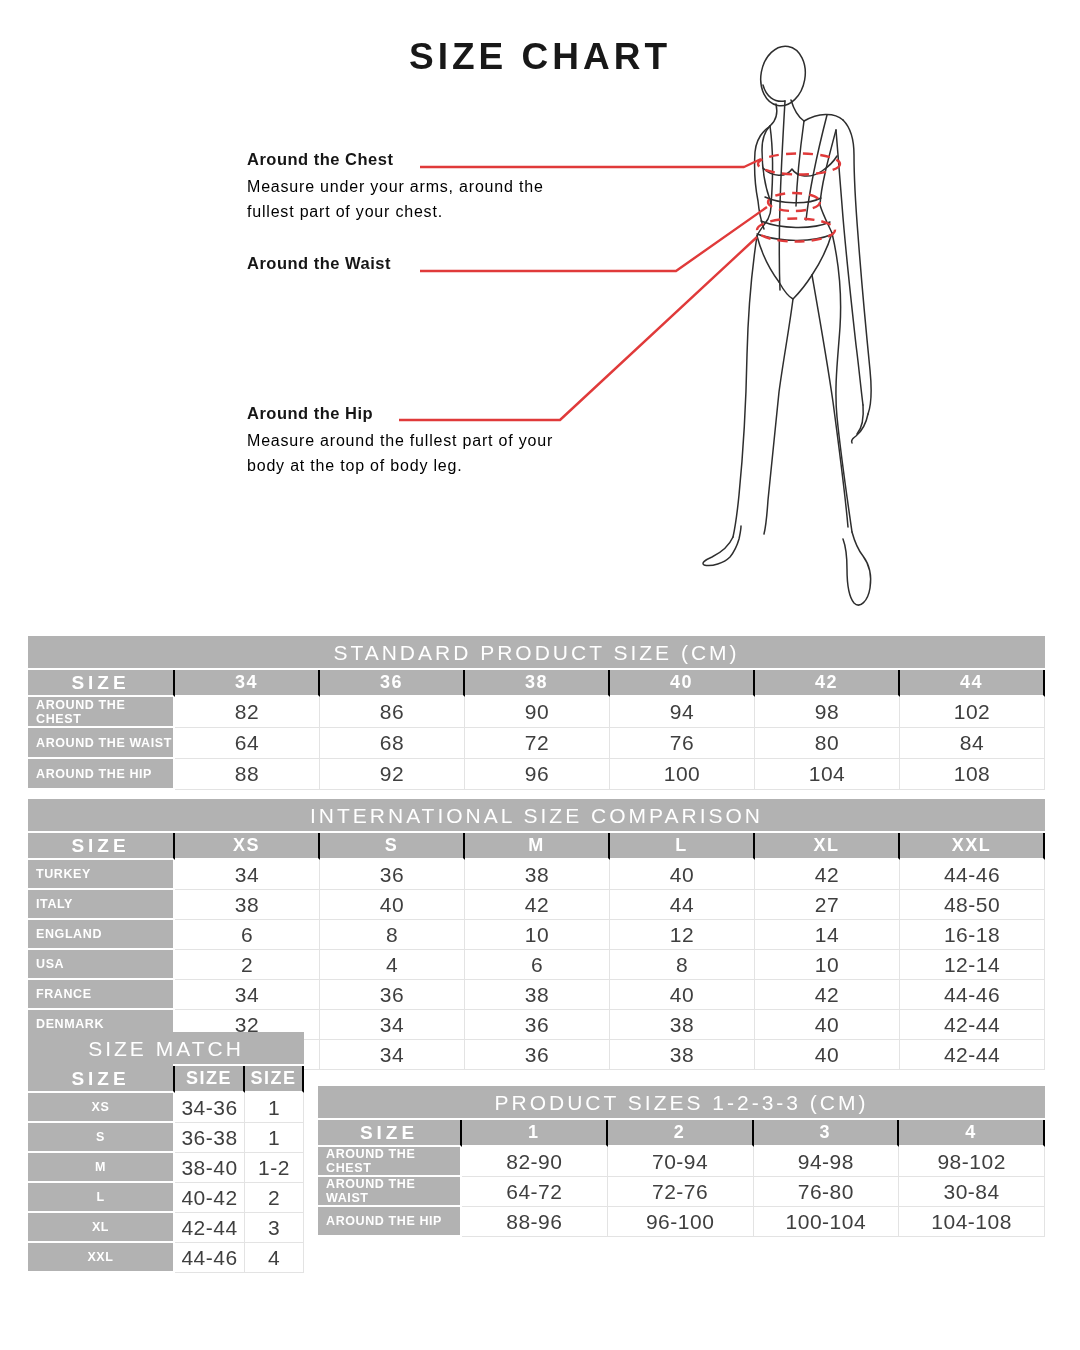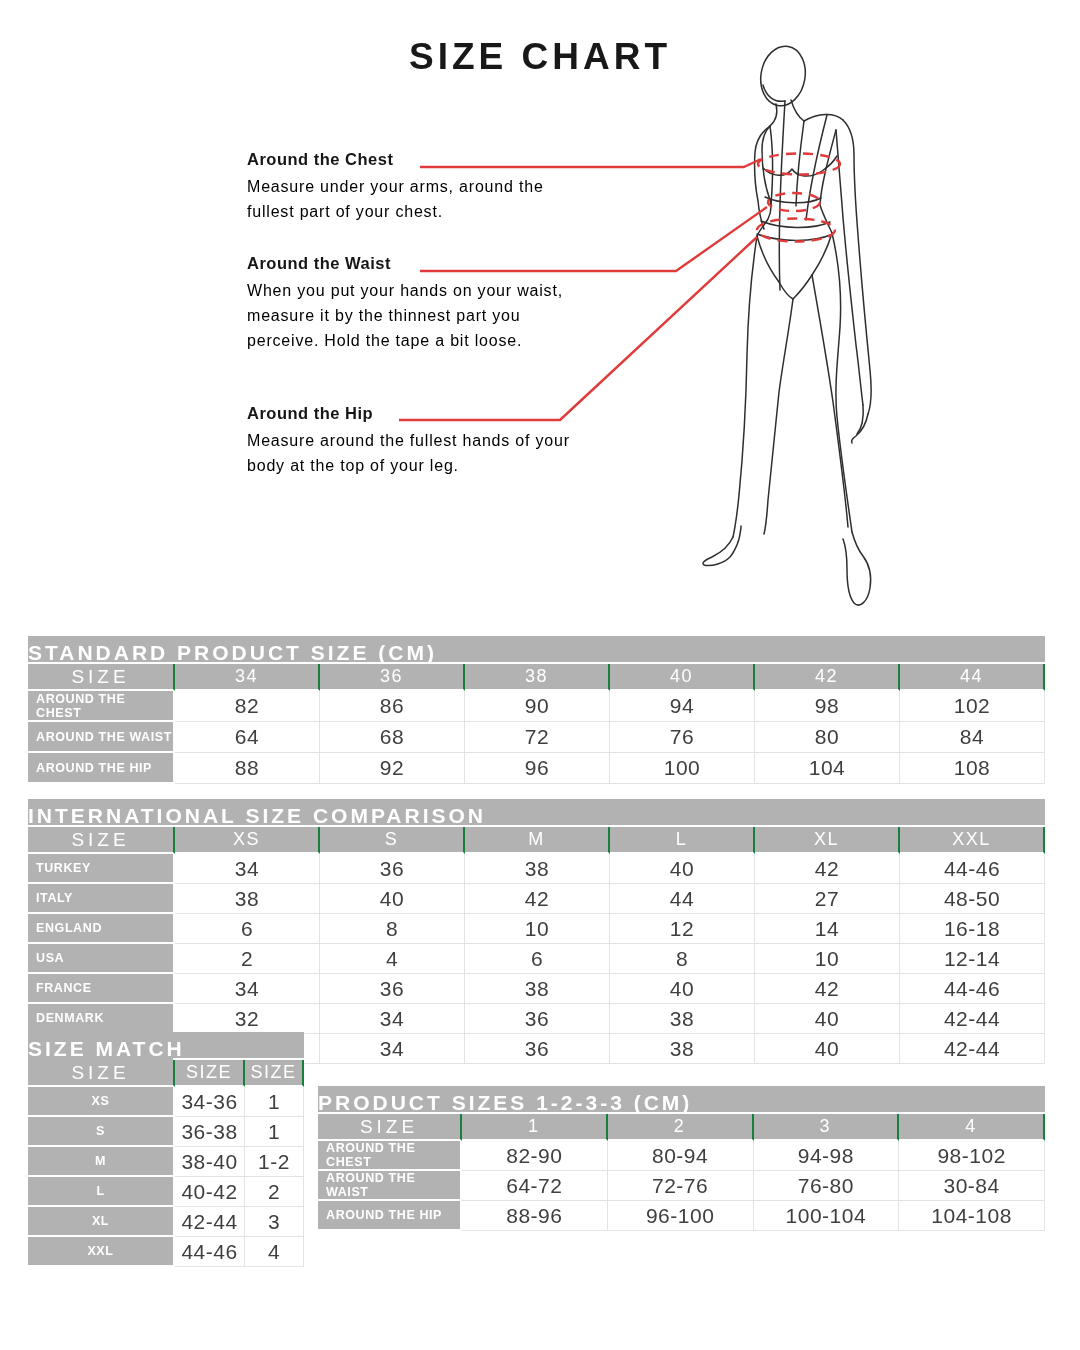--- a/index.html
+++ b/index.html
@@ -22,25 +22,25 @@
 
   .ann{position:absolute;width:368px;}
   .ann h3{margin:0 0 5px 0;font-size:16.5px;font-weight:700;letter-spacing:.5px;color:#161616;}
   .ann p{margin:0;width:340px;font-size:16px;line-height:25px;letter-spacing:.8px;color:#000000;}
   .ann-chest{left:247px;top:150px;}
   .ann-waist{left:247px;top:254px;}
   .ann-hip{left:247px;top:404px;}
 
   
   .tbl{position:absolute;}
-  .t-title{height:26px;line-height:33px;background:var(--gray);color:#fff;text-align:left;
-    font-weight:700;font-size:21px;letter-spacing:3px;margin-bottom:2px;white-space:nowrap;overflow:hidden;}
+  .t-title{height:32px;line-height:33px;background:var(--gray);color:#fff;text-align:center;
+    font-weight:400;font-size:21px;letter-spacing:3px;margin-bottom:2px;white-space:nowrap;overflow:hidden;}
   .t-grid{display:grid;}
-  .h-cell{background:var(--gray);color:#fff;font-weight:400;font-size:18px;letter-spacing:1.5px;
-    display:flex;align-items:center;justify-content:center;border-right:2px solid #15803d;border-bottom:2px solid #fff;}
+  .h-cell{background:var(--gray);color:#fff;font-weight:700;font-size:18px;letter-spacing:1.5px;
+    display:flex;align-items:center;justify-content:center;border-right:2px solid #000000;border-bottom:2px solid #fff;}
   .h-cell.corner{font-size:19px;letter-spacing:4px;}
   .r-cell{background:var(--gray);color:#fff;font-weight:700;font-size:12.5px;letter-spacing:.6px;
     display:flex;align-items:center;padding-left:8px;border-right:2px solid #fff;border-bottom:2px solid #fff;}
   .center-labels .r-cell{justify-content:center;padding-left:0;}
   .v-cell{background:#fff;color:#3f3f3f;font-size:21px;letter-spacing:.5px;
     display:flex;align-items:center;justify-content:center;border-right:1px solid #e3e3e3;border-bottom:1px solid #e3e3e3;}
   #t-standard{left:28px;top:636px;width:1017px;}
   #t-intl{left:28px;top:799px;width:1017px;}
   #t-match{left:28px;top:1032px;width:276px;}
   #t-product{left:318px;top:1086px;width:727px;}
@@ -93,25 +93,24 @@
       <ellipse class="red-dash" cx="796" cy="230" rx="39" ry="11.5"></ellipse>
     </g>
   </svg>
 
   <div class="ann ann-chest">
     <h3>Around the Chest</h3>
     <p>Measure under your arms, around the fullest part of your chest.</p>
   </div>
   <div class="ann ann-waist">
     <h3>Around the Waist</h3>
-    <p>When you put your hands on your waist, measure it by the thinnest part you perceive. Hold the tape a bit loose.</p>
   </div>
   <div class="ann ann-hip">
     <h3>Around the Hip</h3>
-    <p>Measure around the fullest hands of your body at the top of your leg.</p>
+    <p>Measure around the fullest part of your body at the top of body leg.</p>
   </div>
 
   <div class="tbl" id="t-standard">
     <div class="t-title">STANDARD PRODUCT SIZE (CM)</div>
     <div class="t-grid" style="grid-template-columns:147px repeat(6,1fr);grid-template-rows:27px;grid-auto-rows:31px;">
         <div class="h-cell corner">SIZE</div>
         <div class="h-cell">34</div>
         <div class="h-cell">36</div>
         <div class="h-cell">38</div>
         <div class="h-cell">40</div>
@@ -233,21 +232,21 @@
   <div class="tbl" id="t-product">
     <div class="t-title">PRODUCT SIZES 1-2-3-3 (CM)</div>
     <div class="t-grid" style="grid-template-columns:144px repeat(4,1fr);grid-template-rows:27px;grid-auto-rows:30px;">
         <div class="h-cell corner">SIZE</div>
         <div class="h-cell">1</div>
         <div class="h-cell">2</div>
         <div class="h-cell">3</div>
         <div class="h-cell">4</div>
         <div class="r-cell">AROUND THE CHEST</div>
         <div class="v-cell">82-90</div>
-        <div class="v-cell">80-94</div>
+        <div class="v-cell">70-94</div>
         <div class="v-cell">94-98</div>
         <div class="v-cell">98-102</div>
         <div class="r-cell">AROUND THE WAIST</div>
         <div class="v-cell">64-72</div>
         <div class="v-cell">72-76</div>
         <div class="v-cell">76-80</div>
         <div class="v-cell">30-84</div>
         <div class="r-cell">AROUND THE HIP</div>
         <div class="v-cell">88-96</div>
         <div class="v-cell">96-100</div>

